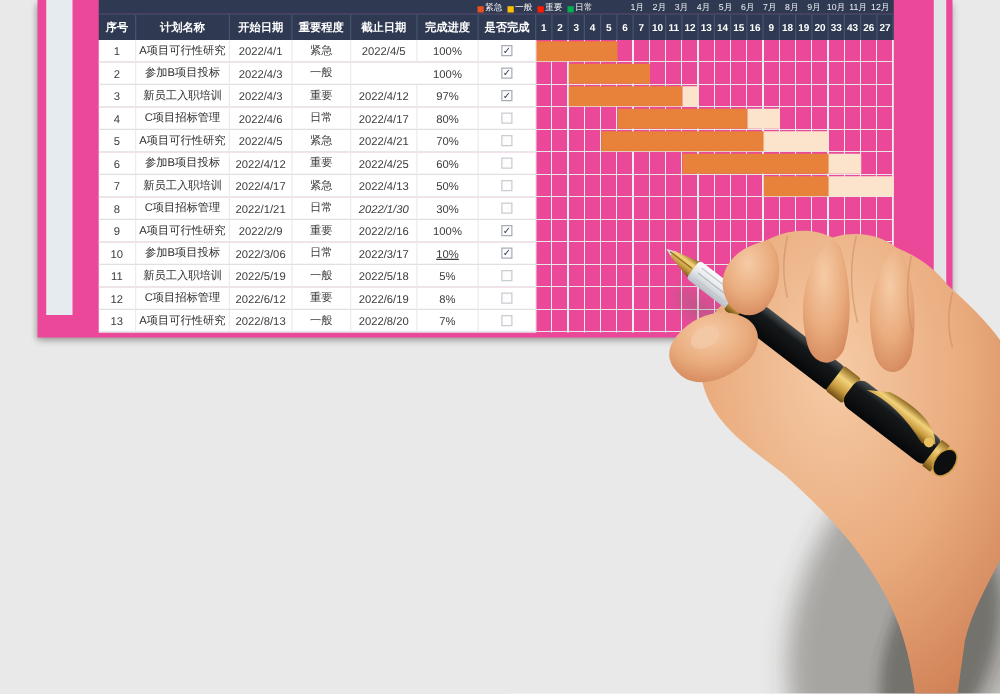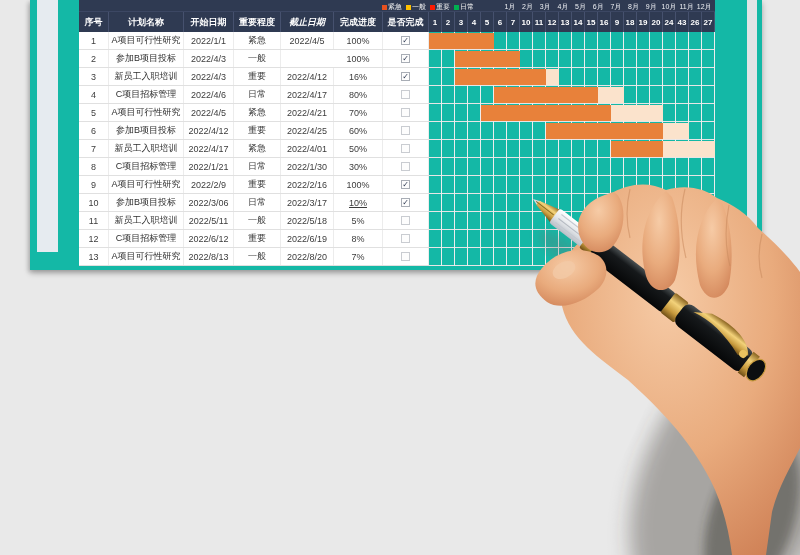--- a/index.html
+++ b/index.html
@@ -1,20 +1,20 @@
 <!DOCTYPE html>
 <html><head>
 <meta charset="utf-8">
 <style>
   html,body{margin:0;padding:0;}
   body{font-family:"Liberation Sans","DejaVu Sans",sans-serif;}
   .stage{position:relative;width:800px;height:555px;background:#e9e9e9;overflow:hidden;}
 
   
-  .paper{position:absolute;left:30px;top:0;width:732px;height:270px;background:#14b8a6;
+  .paper{position:absolute;left:30px;top:0;width:732px;height:270px;background:#ec4899;
          box-shadow:0 3px 6px rgba(0,0,0,.28),-2px 2px 4px rgba(0,0,0,.12);}
   .left-strip{position:absolute;left:7px;top:0;width:21px;height:252px;background:#e6ebf0;}
   .right-strip{position:absolute;left:717px;top:0;width:10px;height:268px;background:#e2e4e6;}
 
   
   .sheet{position:absolute;left:49px;top:0;width:636px;height:266px;}
   .topbar{position:absolute;left:0;top:0;width:636px;height:11px;background:#2f3a52;overflow:hidden;}
   .legend{position:absolute;left:303px;bottom:0;display:flex;align-items:flex-end;height:9px;}
   .legend-item{display:flex;align-items:center;margin-right:4px;color:#f2f2f2;font-size:7px;line-height:8px;white-space:nowrap;}
   .legend-swatch{width:5px;height:5px;margin-right:1px;display:inline-block;}
@@ -86,42 +86,42 @@
             <span class="month">10月</span>
             <span class="month">11月</span>
             <span class="month">12月</span>
           </div>
       </div>
       <div class="thead" id="thead">
           <div class="th" style="width: 30px;">序号</div>
           <div class="th" style="width: 75px;">计划名称</div>
           <div class="th" style="width: 50px;">开始日期</div>
           <div class="th" style="width: 47px;">重要程度</div>
-          <div class="th" style="width: 53px; font-style: italic;">截止日期</div>
+          <div class="th" style="width: 53px;">截止日期</div>
           <div class="th" style="width: 49px;">完成进度</div>
           <div class="th" style="width: 46px;">是否完成</div>
           <div class="th day" style="width: 13px;">1</div>
           <div class="th day" style="width: 13px;">2</div>
           <div class="th day" style="width: 13px;">3</div>
           <div class="th day" style="width: 13px;">4</div>
           <div class="th day" style="width: 13px;">5</div>
           <div class="th day" style="width: 13px;">6</div>
           <div class="th day" style="width: 13px;">7</div>
           <div class="th day" style="width: 13px;">10</div>
           <div class="th day" style="width: 13px;">11</div>
           <div class="th day" style="width: 13px;">12</div>
           <div class="th day" style="width: 13px;">13</div>
           <div class="th day" style="width: 13px;">14</div>
           <div class="th day" style="width: 13px;">15</div>
           <div class="th day" style="width: 13px;">16</div>
           <div class="th day" style="width: 13px;">9</div>
           <div class="th day" style="width: 13px;">18</div>
           <div class="th day" style="width: 13px;">19</div>
           <div class="th day" style="width: 13px;">20</div>
-          <div class="th day" style="width: 13px;">24</div>
+          <div class="th day" style="width: 13px;">33</div>
           <div class="th day" style="width: 13px;">43</div>
           <div class="th day" style="width: 13px;">26</div>
           <div class="th day" style="width: 13px;">27</div>
         </div>
       <div class="gantt" id="gantt">
           <div class="bar" style="left: 0px; width: 65px; top: 1px; background: rgb(232, 129, 58);"></div>
           <div class="bar" style="left: 26px; width: 65px; top: 19px; background: rgb(232, 129, 58);"></div>
           <div class="bar" style="left: 26px; width: 91px; top: 37px; background: rgb(232, 129, 58);"></div>
           <div class="bar" style="left: 117px; width: 13px; top: 37px; background: rgb(251, 227, 204);"></div>
           <div class="bar" style="left: 65px; width: 104px; top: 55px; background: rgb(232, 129, 58);"></div>
@@ -130,21 +130,21 @@
           <div class="bar" style="left: 182px; width: 52px; top: 73px; background: rgb(251, 227, 204);"></div>
           <div class="bar" style="left: 117px; width: 117px; top: 91px; background: rgb(232, 129, 58);"></div>
           <div class="bar" style="left: 234px; width: 26px; top: 91px; background: rgb(251, 227, 204);"></div>
           <div class="bar" style="left: 182px; width: 52px; top: 109px; background: rgb(232, 129, 58);"></div>
           <div class="bar" style="left: 234px; width: 52px; top: 109px; background: rgb(251, 227, 204);"></div>
         </div>
       <div class="tbody" id="tbody">
           <div class="trow" style="top: 0px; width: 350px;">
             <div class="td" style="width: 30px;">1</div>
             <div class="td name" style="width: 75px;">A项目可行性研究</div>
-            <div class="td" style="width: 50px;">2022/1/1</div>
+            <div class="td" style="width: 50px;">2022/4/1</div>
             <div class="td" style="width: 47px;">紧急</div>
             <div class="td" style="width: 53px;">2022/4/5</div>
             <div class="td" style="width: 49px;">100%</div>
             <div class="td" style="width: 46px;">
               <span class="checkbox">✓</span>
             </div>
           </div>
           <div class="trow" style="top: 18px; width: 350px;">
             <div class="td" style="width: 30px;">2</div>
             <div class="td name" style="width: 75px;">参加B项目投标</div>
@@ -155,21 +155,21 @@
             <div class="td" style="width: 46px;">
               <span class="checkbox">✓</span>
             </div>
           </div>
           <div class="trow" style="top: 36px; width: 350px;">
             <div class="td" style="width: 30px;">3</div>
             <div class="td name" style="width: 75px;">新员工入职培训</div>
             <div class="td" style="width: 50px;">2022/4/3</div>
             <div class="td" style="width: 47px;">重要</div>
             <div class="td" style="width: 53px;">2022/4/12</div>
-            <div class="td" style="width: 49px;">16%</div>
+            <div class="td" style="width: 49px;">97%</div>
             <div class="td" style="width: 46px;">
               <span class="checkbox">✓</span>
             </div>
           </div>
           <div class="trow" style="top: 54px; width: 350px;">
             <div class="td" style="width: 30px;">4</div>
             <div class="td name" style="width: 75px;">C项目招标管理</div>
             <div class="td" style="width: 50px;">2022/4/6</div>
             <div class="td" style="width: 47px;">日常</div>
             <div class="td" style="width: 53px;">2022/4/17</div>
@@ -198,32 +198,32 @@
             <div class="td" style="width: 49px;">60%</div>
             <div class="td" style="width: 46px;">
               <span class="checkbox off"></span>
             </div>
           </div>
           <div class="trow" style="top: 108px; width: 350px;">
             <div class="td" style="width: 30px;">7</div>
             <div class="td name" style="width: 75px;">新员工入职培训</div>
             <div class="td" style="width: 50px;">2022/4/17</div>
             <div class="td" style="width: 47px;">紧急</div>
-            <div class="td" style="width: 53px;">2022/4/01</div>
+            <div class="td" style="width: 53px;">2022/4/13</div>
             <div class="td" style="width: 49px;">50%</div>
             <div class="td" style="width: 46px;">
               <span class="checkbox off"></span>
             </div>
           </div>
           <div class="trow" style="top: 126px; width: 350px;">
             <div class="td" style="width: 30px;">8</div>
             <div class="td name" style="width: 75px;">C项目招标管理</div>
             <div class="td" style="width: 50px;">2022/1/21</div>
             <div class="td" style="width: 47px;">日常</div>
-            <div class="td" style="width: 53px;">2022/1/30</div>
+            <div class="td" style="width: 53px; font-style: italic;">2022/1/30</div>
             <div class="td" style="width: 49px;">30%</div>
             <div class="td" style="width: 46px;">
               <span class="checkbox off"></span>
             </div>
           </div>
           <div class="trow" style="top: 144px; width: 350px;">
             <div class="td" style="width: 30px;">9</div>
             <div class="td name" style="width: 75px;">A项目可行性研究</div>
             <div class="td" style="width: 50px;">2022/2/9</div>
             <div class="td" style="width: 47px;">重要</div>
@@ -240,21 +240,21 @@
             <div class="td" style="width: 47px;">日常</div>
             <div class="td" style="width: 53px; text-align: center;">2022/3/17</div>
             <div class="td" style="width: 49px; text-decoration: underline;">10%</div>
             <div class="td" style="width: 46px;">
               <span class="checkbox">✓</span>
             </div>
           </div>
           <div class="trow" style="top: 180px; width: 350px;">
             <div class="td" style="width: 30px;">11</div>
             <div class="td name" style="width: 75px;">新员工入职培训</div>
-            <div class="td" style="width: 50px;">2022/5/11</div>
+            <div class="td" style="width: 50px;">2022/5/19</div>
             <div class="td" style="width: 47px;">一般</div>
             <div class="td" style="width: 53px;">2022/5/18</div>
             <div class="td" style="width: 49px;">5%</div>
             <div class="td" style="width: 46px;">
               <span class="checkbox off"></span>
             </div>
           </div>
           <div class="trow" style="top: 198px; width: 350px;">
             <div class="td" style="width: 30px;">12</div>
             <div class="td name" style="width: 75px;">C项目招标管理</div>

